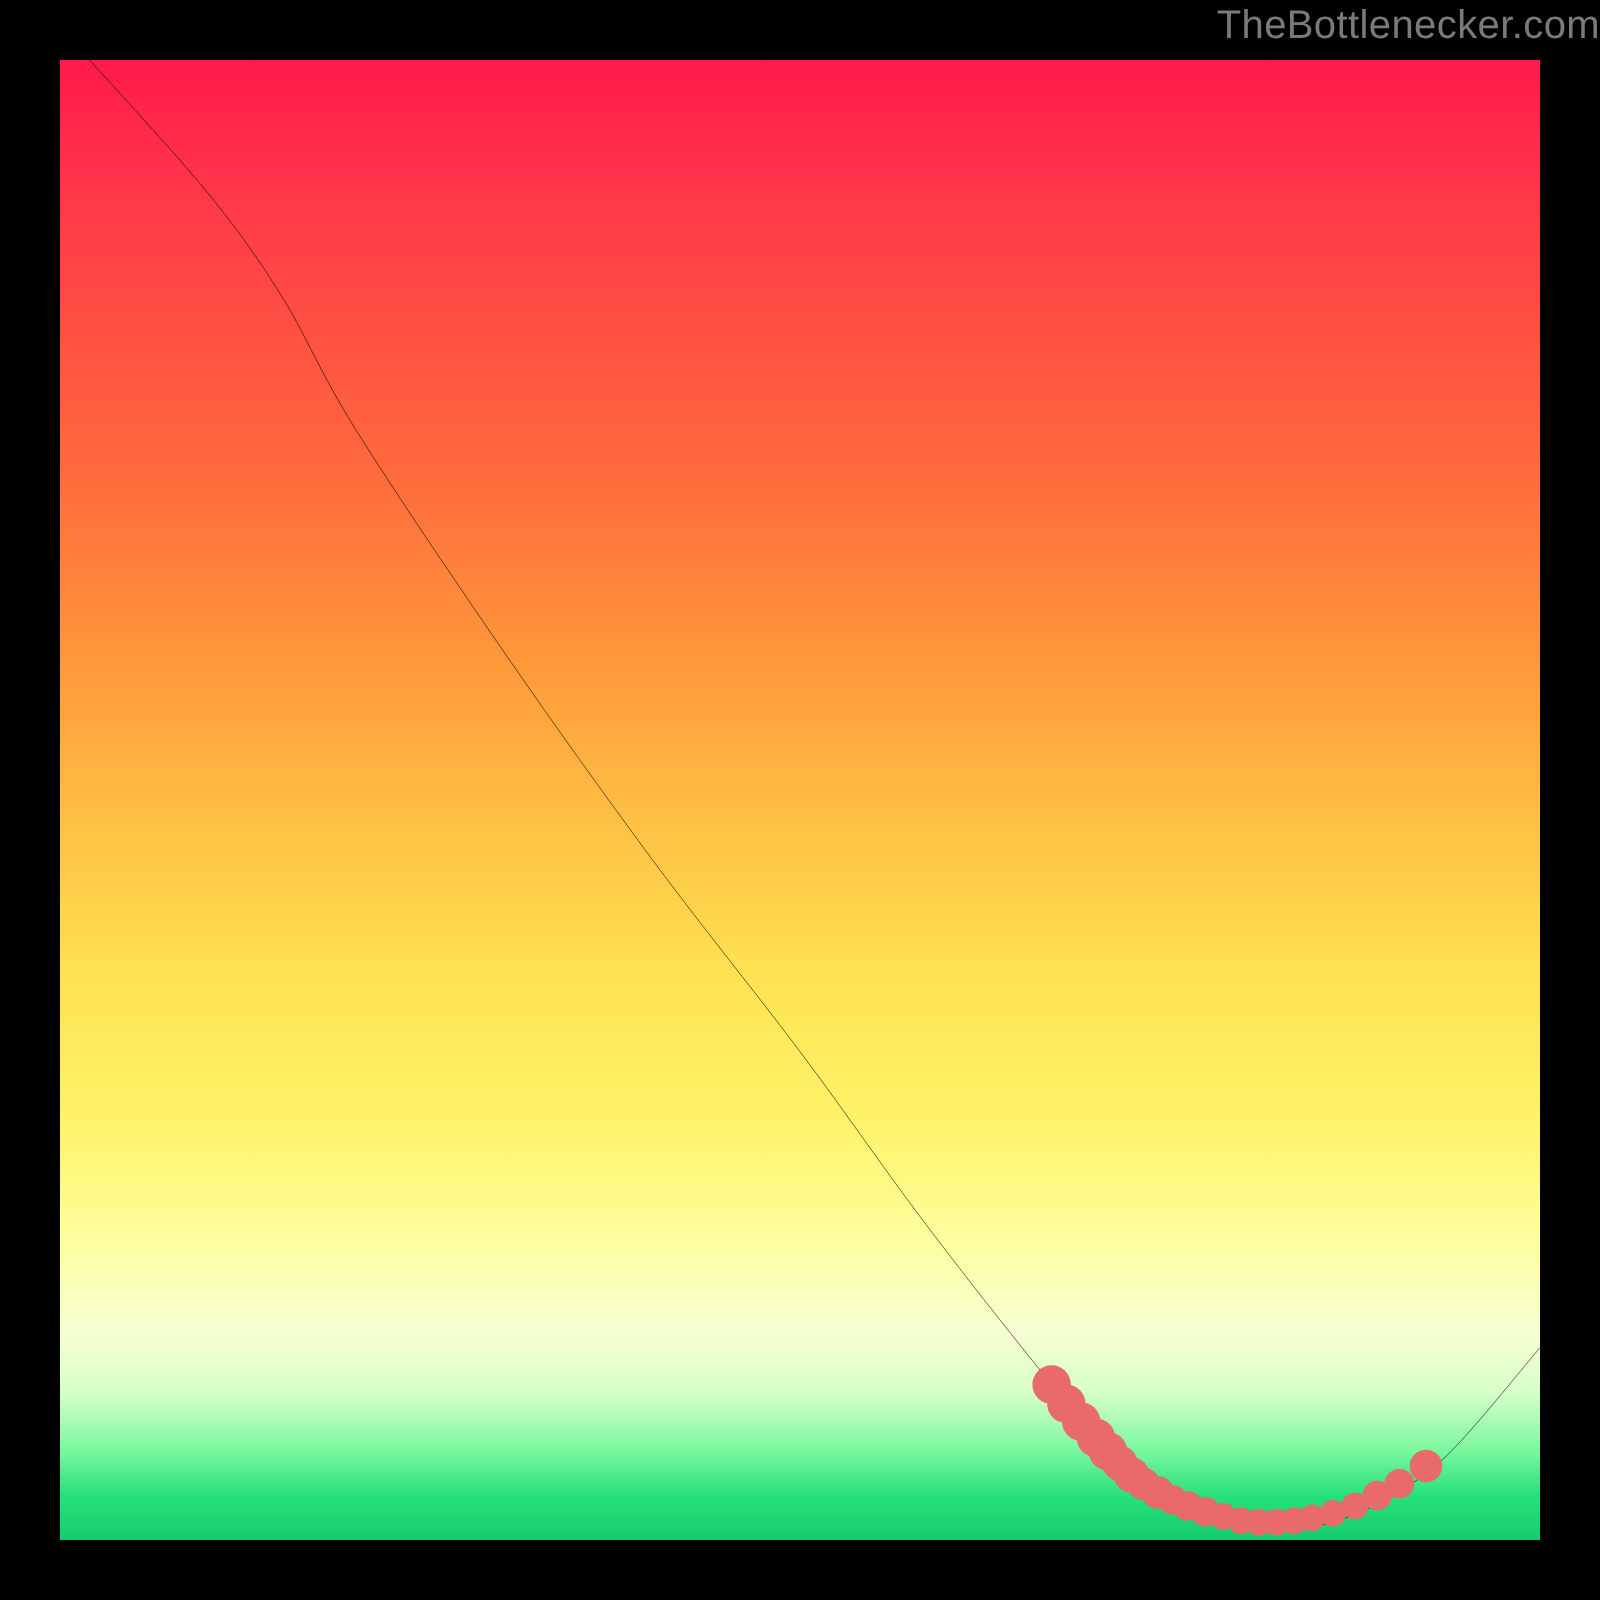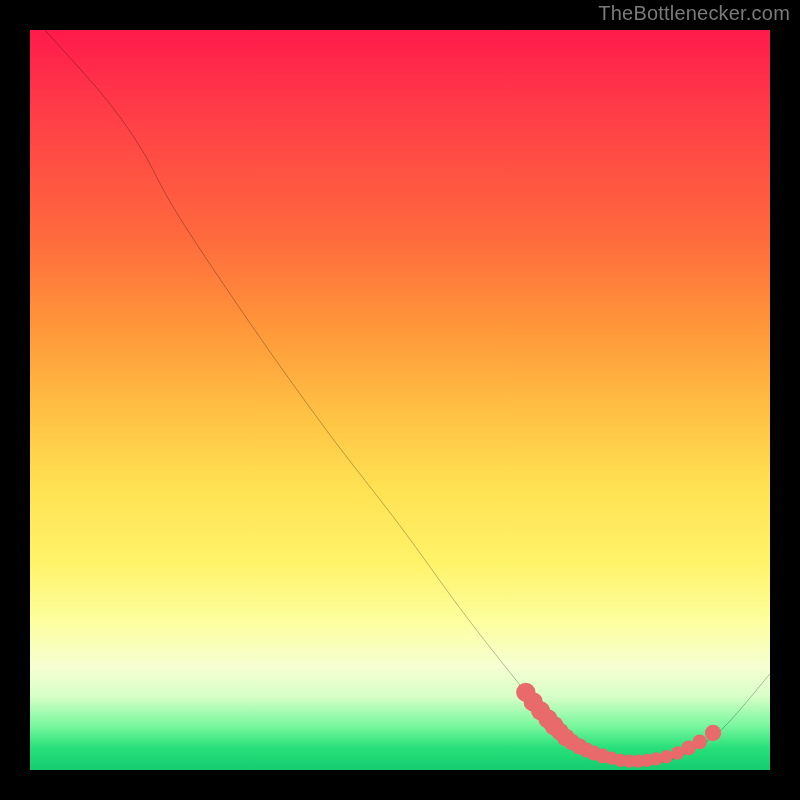--- a/index.html
+++ b/index.html
@@ -13,21 +13,21 @@
   }
   .frame {
     position: relative;
     width: 800px;
     height: 800px;
     background: #000;
   }
   .attribution {
     position: absolute;
     top: 2px;
-    right: 10px;
+    right: 0;
     color: #7a7a7a;
     font-size: 20px;
     letter-spacing: 0.2px;
     z-index: 5;
   }
   
   .plot {
     position: absolute;
     left: 30px;
     top: 30px;

